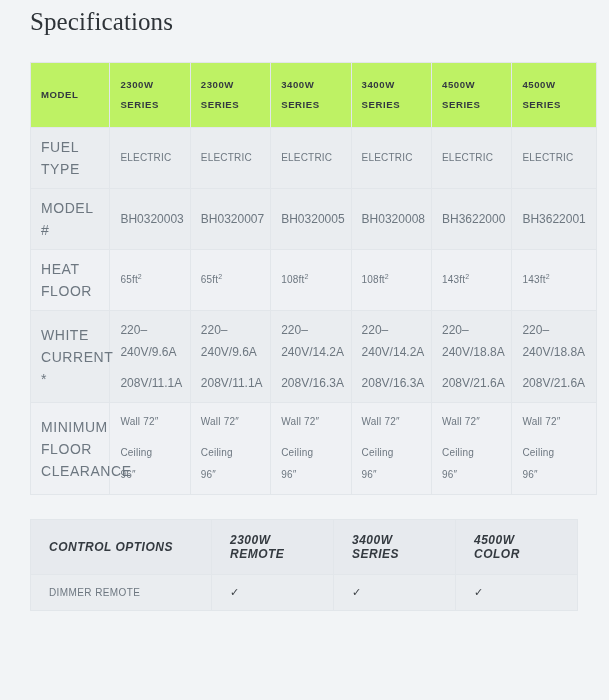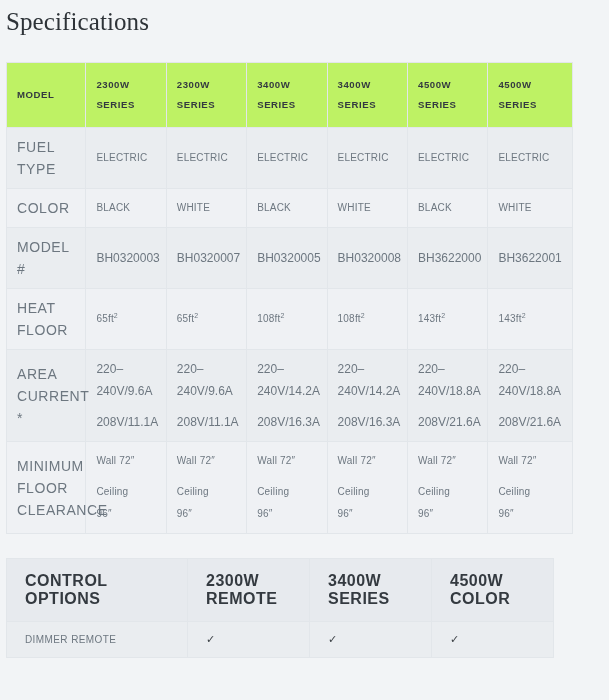--- a/index.html
+++ b/index.html
@@ -12,21 +12,21 @@
     background: #f2f4f6;
     font-family: "Liberation Sans", sans-serif;
     color: #5b6570;
     overflow: hidden;
   }
   .page {
     position: relative;
     width: 609px;
     height: 560px;
     box-sizing: border-box;
-    padding: 0 6px;
+    padding: 0 30px;
   }
   .page-title {
     font-family: "Liberation Serif", serif;
     font-size: 25px;
     font-weight: 400;
     color: #2e3338;
     margin: 0;
     padding-top: 8px;
     letter-spacing: 0.1px;
   }
@@ -104,24 +104,25 @@
     border: 1px solid #e2e6ea;
     text-align: left;
     vertical-align: middle;
     padding: 11px 18px;
     font-weight: 400;
   }
   .ctrl-table thead th {
     background: #e7eaee;
     color: #343a40;
     font-weight: bold;
-    font-size: 16px;
+    font-size: 12px;
     letter-spacing: 0.5px;
     padding-top: 13px;
     padding-bottom: 13px;
+    font-style: italic;
   }
   .ctrl-table tbody tr.odd td { background: #eff1f4; }
   .ctrl-table tbody tr.even td { background: #eaedf0; }
   .ctrl-table td.opt {
     color: #6d7780;
     font-size: 10px;
     letter-spacing: 0.4px;
   }
   .ctrl-table td.check {
     color: #3c4146;
@@ -183,29 +184,20 @@
           <span>TYPE</span>
         </td>
         <td class="val">ELECTRIC</td>
         <td class="val">ELECTRIC</td>
         <td class="val">ELECTRIC</td>
         <td class="val">ELECTRIC</td>
         <td class="val">ELECTRIC</td>
         <td class="val">ELECTRIC</td>
       </tr>
 
-      <tr class="even">
-        <td class="rowlabel">COLOR</td>
-        <td class="val">BLACK</td>
-        <td class="val">WHITE</td>
-        <td class="val">BLACK</td>
-        <td class="val">WHITE</td>
-        <td class="val">BLACK</td>
-        <td class="val">WHITE</td>
-      </tr>
 
       <tr class="odd">
         <td class="rowlabel">
           <span>MODEL</span><br>
           <span>#</span>
         </td>
         <td class="val small">BH0320003</td>
         <td class="val small">BH0320007</td>
         <td class="val small">BH0320005</td>
         <td class="val small">BH0320008</td>
@@ -221,21 +213,21 @@
         <td class="val"><span>65ft</span><sup>2</sup></td>
         <td class="val"><span>65ft</span><sup>2</sup></td>
         <td class="val"><span>108ft</span><sup>2</sup></td>
         <td class="val"><span>108ft</span><sup>2</sup></td>
         <td class="val"><span>143ft</span><sup>2</sup></td>
         <td class="val"><span>143ft</span><sup>2</sup></td>
       </tr>
 
       <tr class="odd">
         <td class="rowlabel">
-          <span>AREA</span><br>
+          <span>WHITE</span><br>
           <span>CURRENT</span><br>
           <span>*</span>
         </td>
         <td class="val small">
           <span>220–240V/9.6A</span>
           <span class="gap"></span>
           <span class="l2">208V/11.1A</span>
         </td>
         <td class="val small">
           <span>220–240V/9.6A</span>

